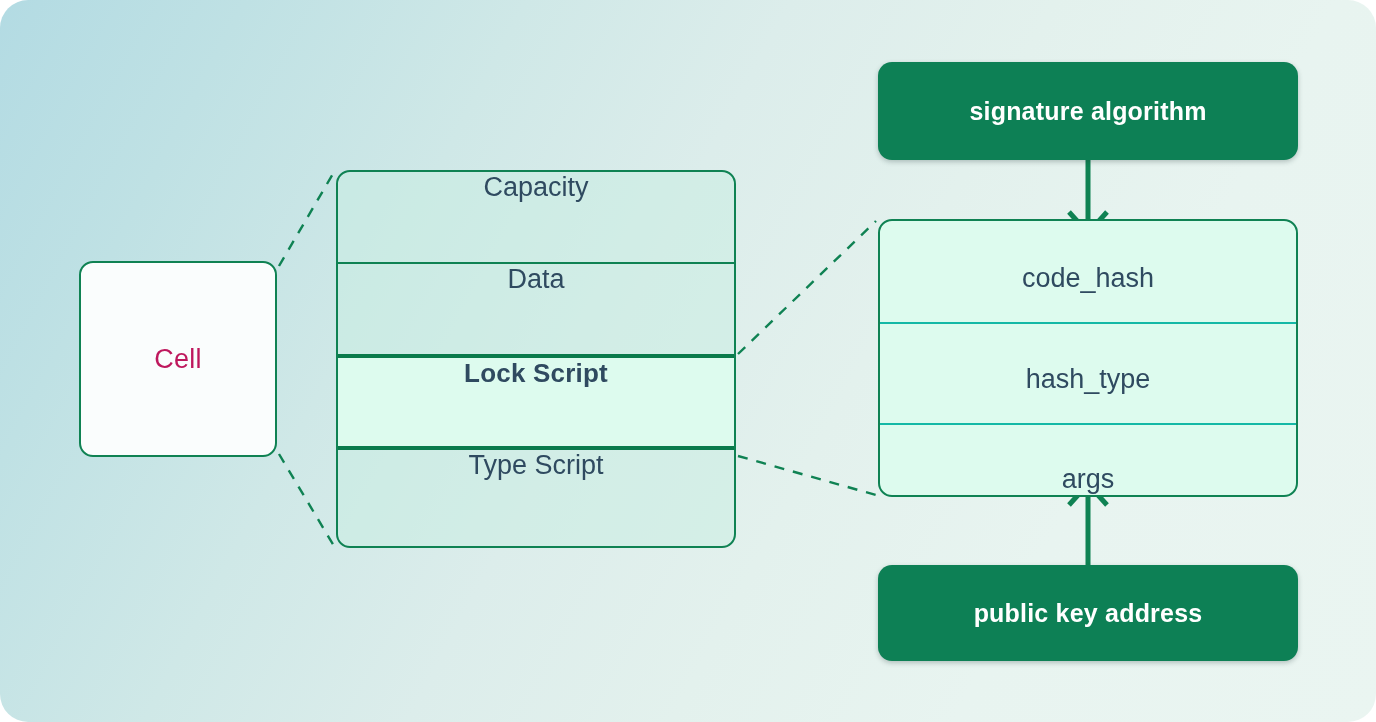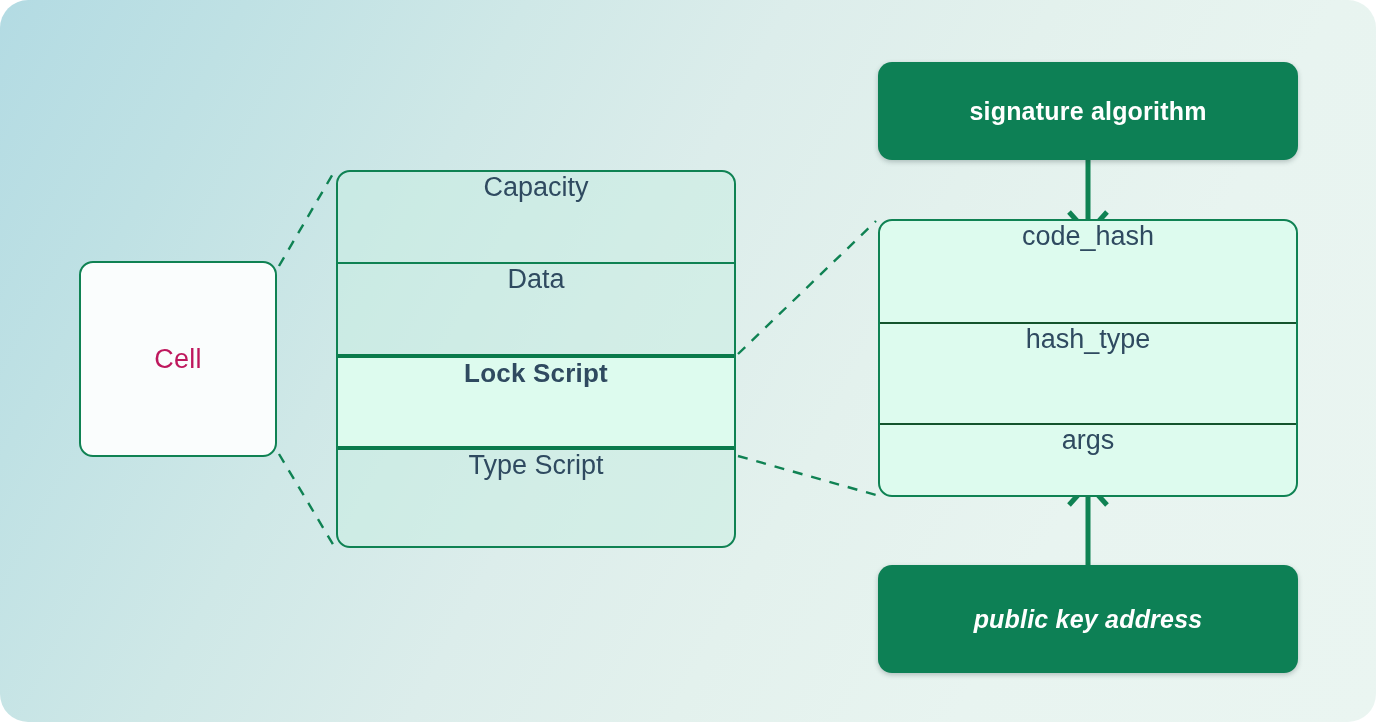--- a/index.html
+++ b/index.html
@@ -95,27 +95,27 @@
     border-radius: 14px;
     background: #ddfbee;
     overflow: hidden;
     flex-direction: column;
     align-items: stretch;
     justify-content: flex-start;
   }
   #script-fields .row {
     box-sizing: border-box;
     display: flex;
-    align-items: flex-start;
+    align-items: flex-end;
     justify-content: center;
     color: #2f4a60;
     font-size: 27px;
     height: 92px;
   }
-  #script-fields .row + .row { border-top: 2px solid #14532d; margin-top: 28px; }
+  #script-fields .row + .row { border-top: 2px solid #14b8a6; margin-top: 28px; }
   #script-fields .row.last { height: 90px; }
 
   
   .green-box {
     background: #0d8055;
     border-radius: 14px;
     color: #ffffff;
     font-weight: bold;
     font-size: 25px;
     letter-spacing: .2px;
@@ -124,22 +124,21 @@
   #sig-algo-box {
     left: 878px;
     top: 62px;
     width: 420px;
     height: 98px;
   }
   #pubkey-box {
     left: 878px;
     top: 565px;
     width: 420px;
-    height: 108px;
-    font-style: italic;
+    height: 96px;
   }
 
   
   #connectors {
     position: absolute;
     left: 0; top: 0;
     width: 1376px;
     height: 722px;
     pointer-events: none;
   }

